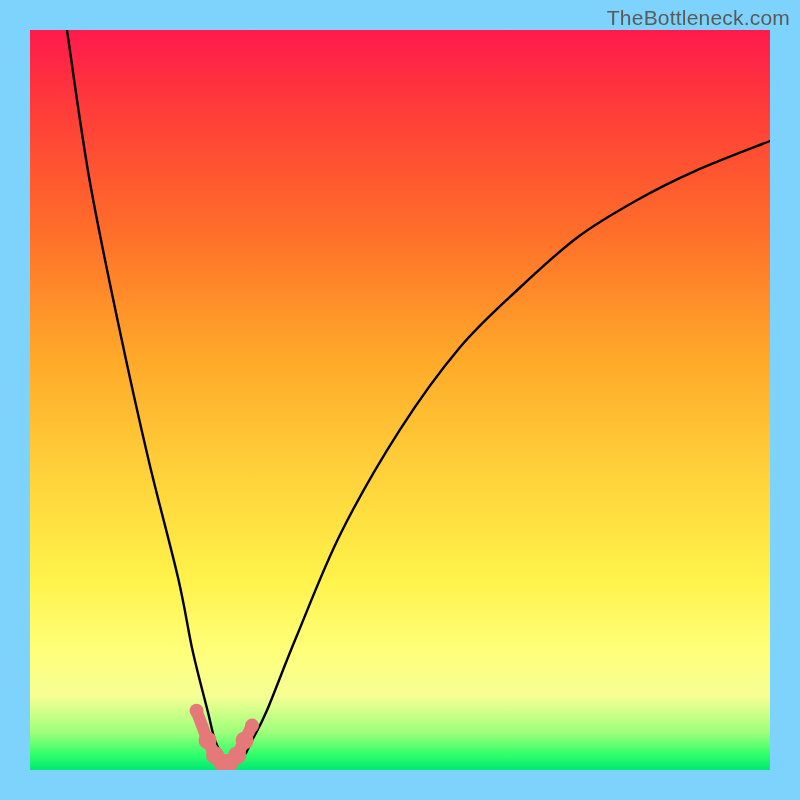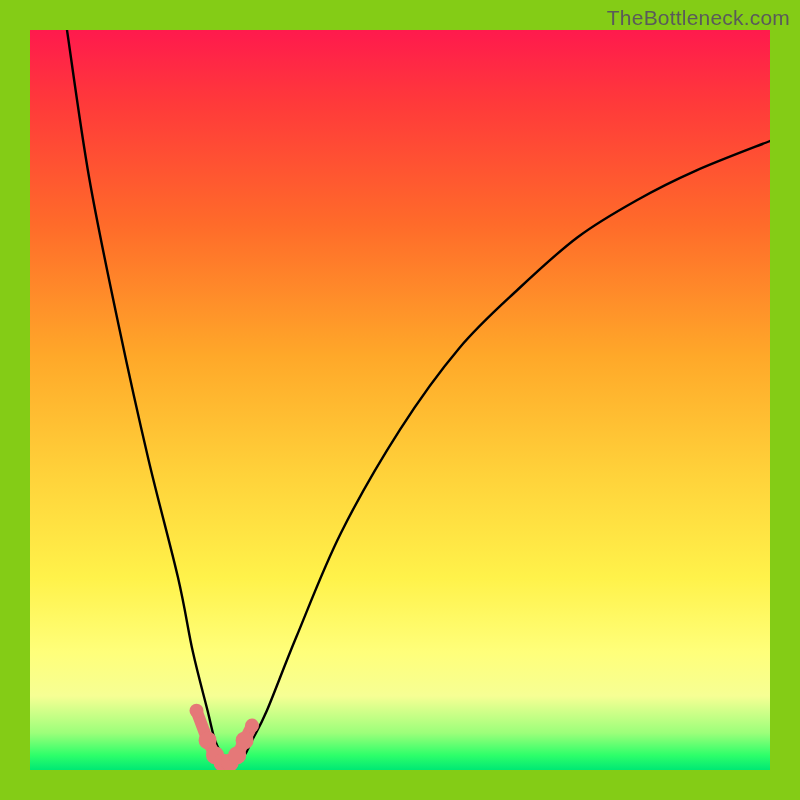--- a/index.html
+++ b/index.html
@@ -9,21 +9,21 @@
     height: 800px;
     background: #000;
     font-family: Arial, Helvetica, sans-serif;
   }
   .frame {
     position: absolute;
     top: 0;
     left: 0;
     width: 800px;
     height: 800px;
-    background: #84cc16;
+    background: #7dd3fc;
   }
   .plot-area {
     position: absolute;
     top: 30px;
     left: 30px;
     width: 740px;
     height: 740px;
     background: linear-gradient(
       to bottom,
       #ff1a4d 0%,

